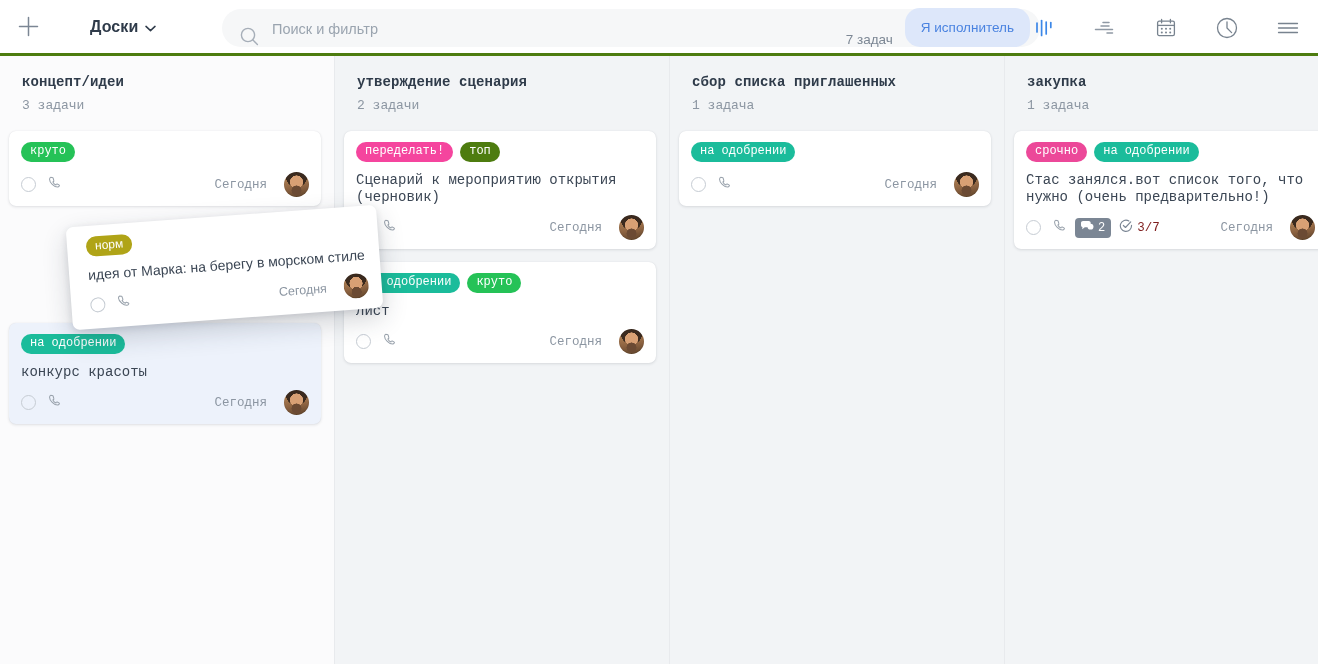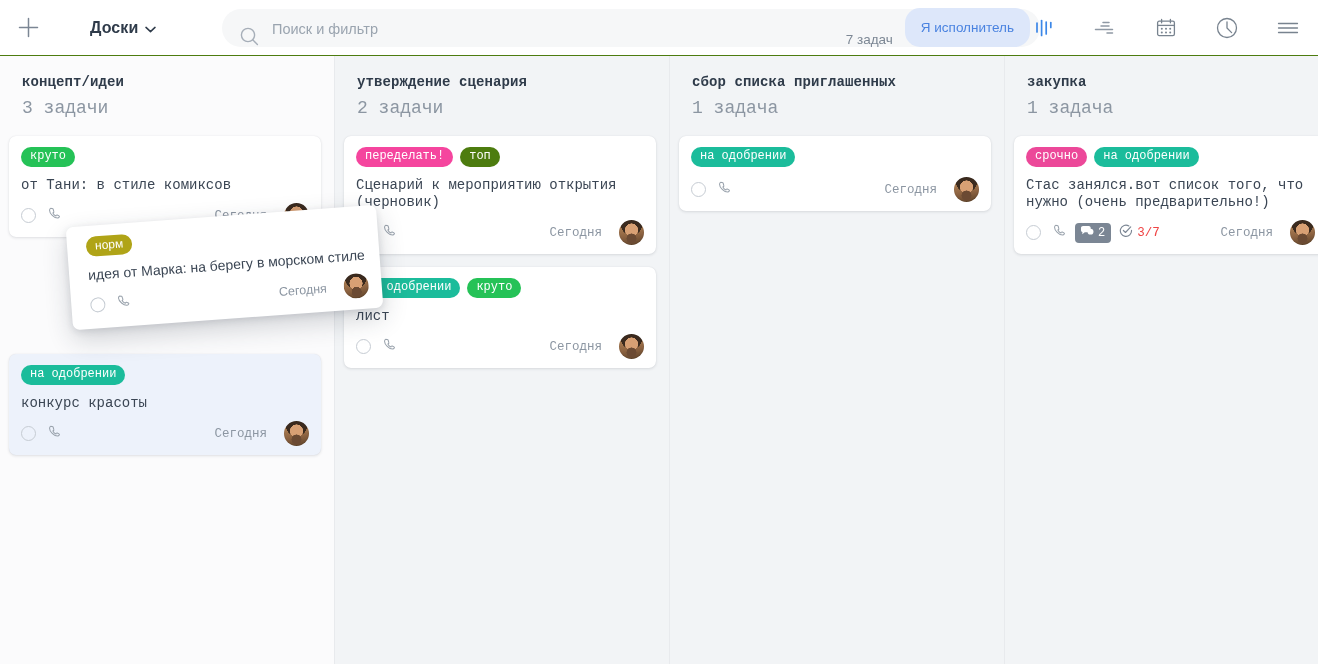--- a/index.html
+++ b/index.html
@@ -10,21 +10,21 @@
     background: #f2f4f6;
     overflow: hidden;
   }
   #app { position: relative; width: 1318px; height: 664px; }
 
   
   .header {
     position: absolute; top: 0; left: 0;
     width: 1318px; height: 56px;
     background: #ffffff;
-    border-bottom: 1px solid #4d7c0f;
+    border-bottom: 3px solid #4d7c0f;
     display: flex; align-items: center;
     z-index: 40;
   }
   .hdr-plus {
     width: 56px; height: 56px;
     display: flex; align-items: center; justify-content: center;
     cursor: pointer;
   }
   .hdr-plus svg { display: block; }
   .boards-menu {
@@ -89,21 +89,21 @@
     flex: 0 0 335px;
     font-family: Liberation Mono, monospace;
   }
   .column.first { background: #fbfbfc; }
   .col-head { padding: 18px 22px 0 22px; }
   .col-title {
     font-size: 14px; font-weight: bold; color: #2f3b4a;
     letter-spacing: .1px;
   }
   .col-count {
-    font-size: 18px; color: #8c96a2; margin-top: 8px;
+    font-size: 13px; color: #8c96a2; margin-top: 8px;
   }
   .col-cards { padding: 18px 13px 0 9px; }
 
   .card {
     background: #ffffff;
     border-radius: 7px;
     box-shadow: 0 1px 3px rgba(40,50,65,.13), 0 0 1px rgba(40,50,65,.10);
     padding: 11px 12px 9px 12px;
     margin-bottom: 13px;
     position: relative;
@@ -143,21 +143,21 @@
     box-shadow: inset 0 0 0 1px rgba(0,0,0,.07);
   }
   .comment-badge {
     display: inline-flex; align-items: center; gap: 4px;
     background: #7b8694; color: #fff;
     border-radius: 4px; padding: 2px 6px 2px 5px;
     font-size: 12px; line-height: 14px;
   }
   .check-badge {
     display: inline-flex; align-items: center; gap: 4px;
-    color: #ef4444; font-size: 12.5px;
+    color: #7f1d1d; font-size: 12.5px;
   }
 
   
   .drag-card {
     position: absolute;
     left: 69px; top: 216px;
     width: 311px;
     background: #ffffff;
     border-radius: 7px;
     padding: 11px 13px 11px 19px;
@@ -253,21 +253,20 @@
       <div class="col-head">
         <div class="col-title">концепт/идеи</div>
         <div class="col-count">3 задачи</div>
       </div>
       <div class="col-cards">
 
         <div class="card">
           <div class="tags">
             <span class="tag" style="background:#25c257">круто</span>
           </div>
-          <div class="card-title">от Тани: в стиле комиксов</div>
           <div class="card-foot">
             <span class="radio"></span>
             <span>
               <svg width="15" height="15" viewBox="0 0 16 16">
                 <path d="M4.2 2.4c-.7.3-1.5 1.1-1.5 2 0 3.6 4.9 8.5 8.5 8.5.9 0 1.7-.8 2-1.5.2-.4 0-.7-.4-.9l-1.9-.9c-.4-.2-.7 0-.9.3l-.5.7c-1.3-.6-2.6-1.9-3.2-3.2l.7-.5c.3-.2.5-.5.3-.9L6.5 3.2c-.2-.4-.5-.6-.9-.4z" fill="none" stroke="#99a2ac" stroke-width="1.1" stroke-linejoin="round"></path>
               </svg>
             </span>
             <span class="foot-spacer"></span>
             <span class="card-date">Сегодня</span>
             <span class="avatar"></span>

